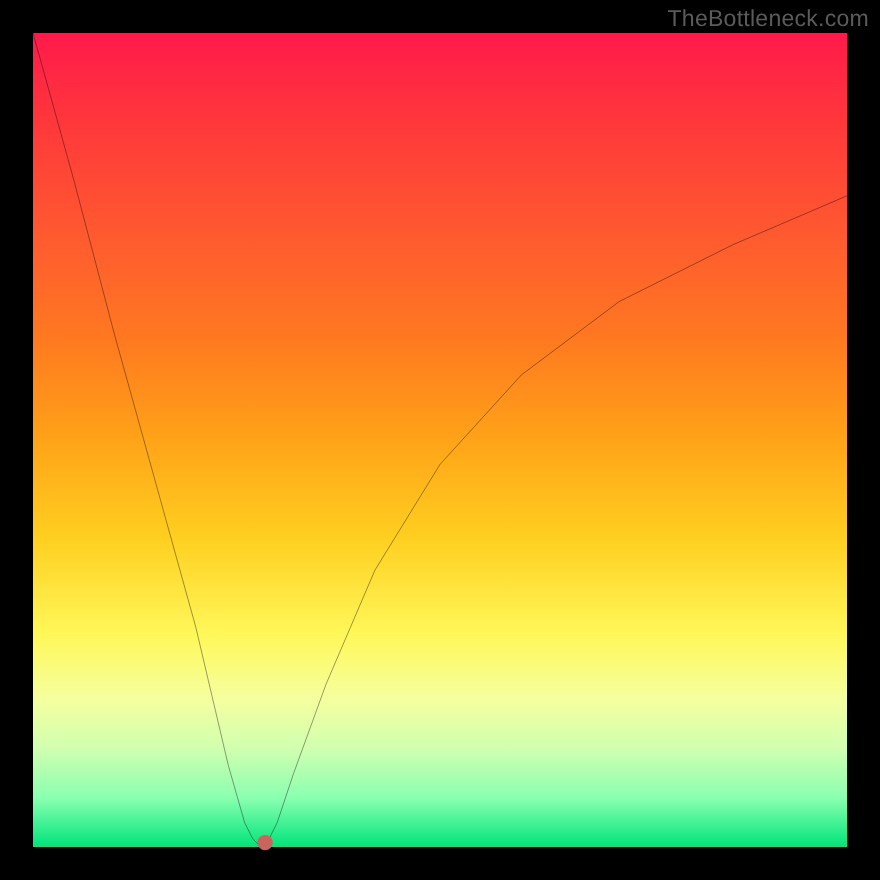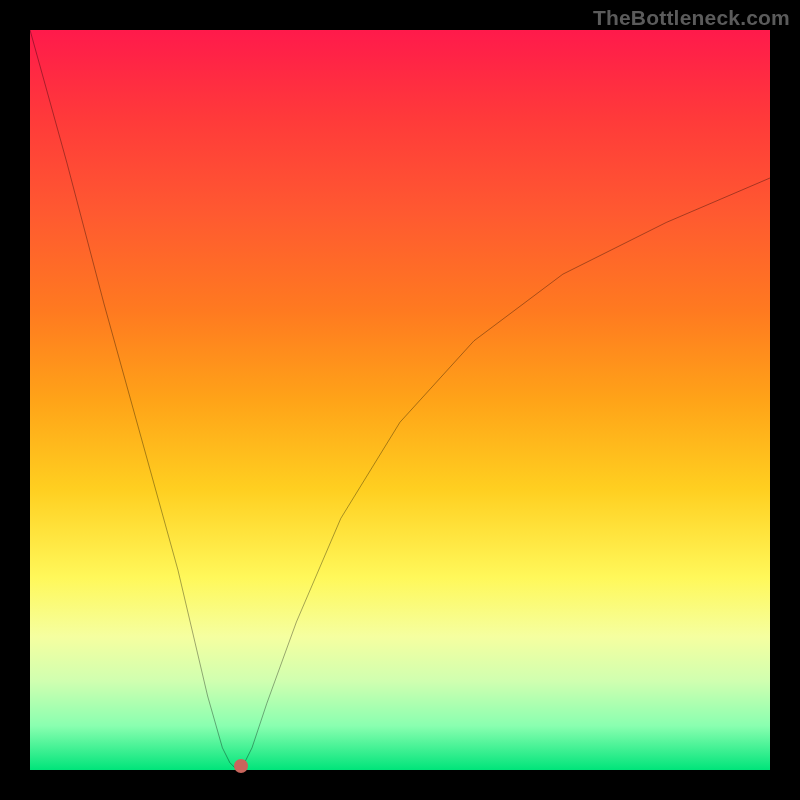--- a/index.html
+++ b/index.html
@@ -51,21 +51,21 @@
     border-radius: 50%;
     background: #c9655c;
     transform: translate(-50%, -50%);
   }
   .watermark {
     position: absolute;
     top: 6px;
     right: 10px;
     color: #5b5b5b;
     font-size: 21px;
-    font-weight: 700;
+    font-weight: 400;
     letter-spacing: 0.2px;
   }
 </style>
 </head>
 <body>
 
 <div class="chart-wrap">
 
   <div class="watermark">TheBottleneck.com</div>
 

